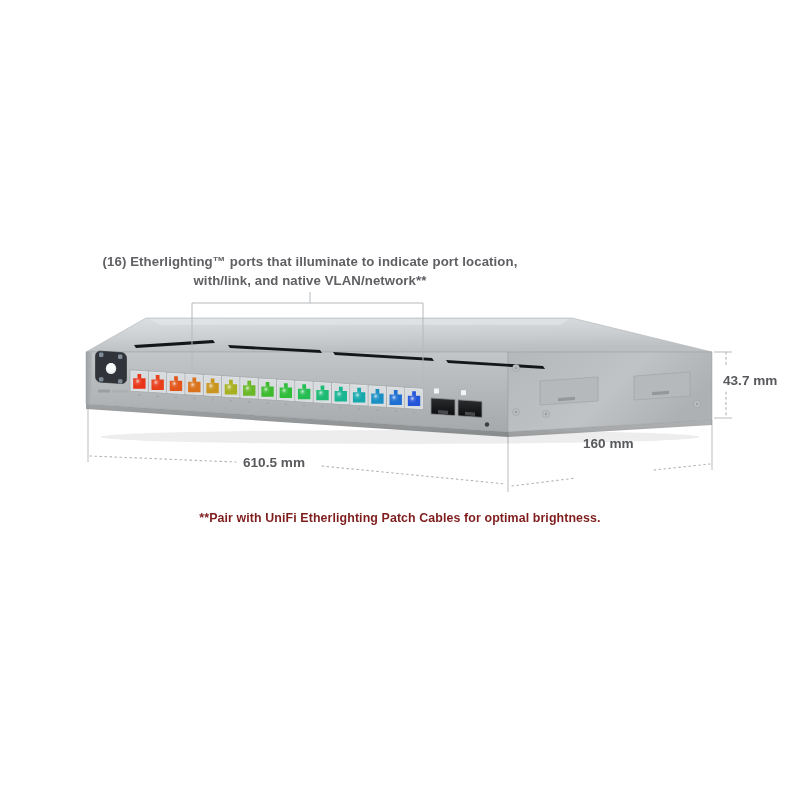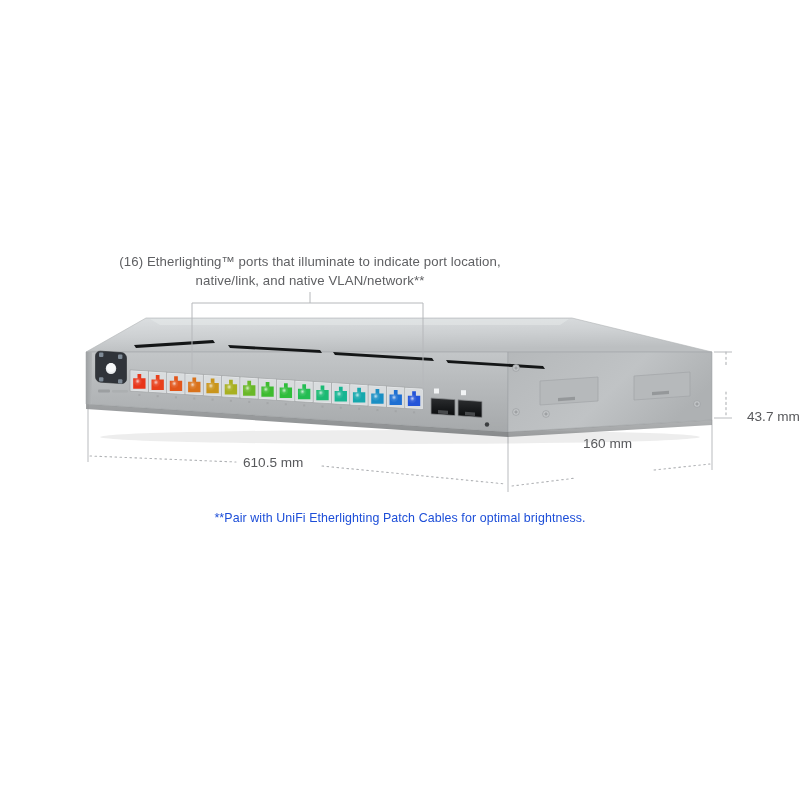--- a/index.html
+++ b/index.html
@@ -12,21 +12,21 @@
     height: 800px;
     position: relative;
     overflow: hidden;
     font-family: "Liberation Sans", sans-serif;
     color: #6b6b6b;
   }
 
   #stage {
     position: absolute;
     left: 0; top: 0;
-    width: 800px; height: 740px;
+    width: 800px; height: 740px; font-weight: bold;
   }
 
   
   .caption {
     position: absolute;
     left: 100px;
     top: 252px;
     width: 420px;
     text-align: center;
     font-size: 13.2px;
@@ -36,34 +36,34 @@
   }
 
   
   .footnote {
     position: absolute;
     left: 130px;
     top: 511px;
     width: 540px;
     text-align: center;
     font-size: 12.4px;
-    color: #1d4ed8;
+    color: #7f1d1d;
     letter-spacing: 0.1px;
   }
 
   
   .dimlabel {
     position: absolute;
     font-size: 13.6px;
     color: #58595c;
     white-space: nowrap;
   }
   #dim-width-label  { left: 243px; top: 455px; }
   #dim-depth-label  { left: 583px; top: 436px; }
-  #dim-height-label { left: 747px; top: 373px; margin-top: 36px; }
+  #dim-height-label { left: 723px; top: 373px; }
 
   
   svg.layer {
     position: absolute;
     left: 0; top: 0;
     width: 800px; height: 800px;
     overflow: visible;
   }
   svg.layer.behind { z-index: 1; }
   svg.layer.front  { z-index: 3; }
@@ -343,21 +343,21 @@
 
     <line x1="726" y1="352" x2="726" y2="366" stroke="#b0b2b5" stroke-width="1.1" stroke-dasharray="2 3.2" stroke-linecap="round"></line>
     <line x1="726" y1="392" x2="726" y2="418" stroke="#b0b2b5" stroke-width="1.1" stroke-dasharray="2 3.2" stroke-linecap="round"></line>
 
     <line x1="714" y1="352" x2="732" y2="352" stroke="#b9bbbe" stroke-width="1"></line>
     <line x1="714" y1="418" x2="732" y2="418" stroke="#b9bbbe" stroke-width="1"></line>
   </svg>
 
   <div class="caption">
     <span>(16) Etherlighting™ ports that illuminate to indicate port location,</span><br>
-    <span>native/link, and native VLAN/network**</span>
+    <span>with/link, and native VLAN/network**</span>
   </div>
 
   <div class="dimlabel" id="dim-width-label">610.5 mm</div>
   <div class="dimlabel" id="dim-depth-label">160 mm</div>
   <div class="dimlabel" id="dim-height-label">43.7 mm</div>
 
   <div class="footnote">**Pair with UniFi Etherlighting Patch Cables for optimal brightness.</div>
 
 </div>
 

